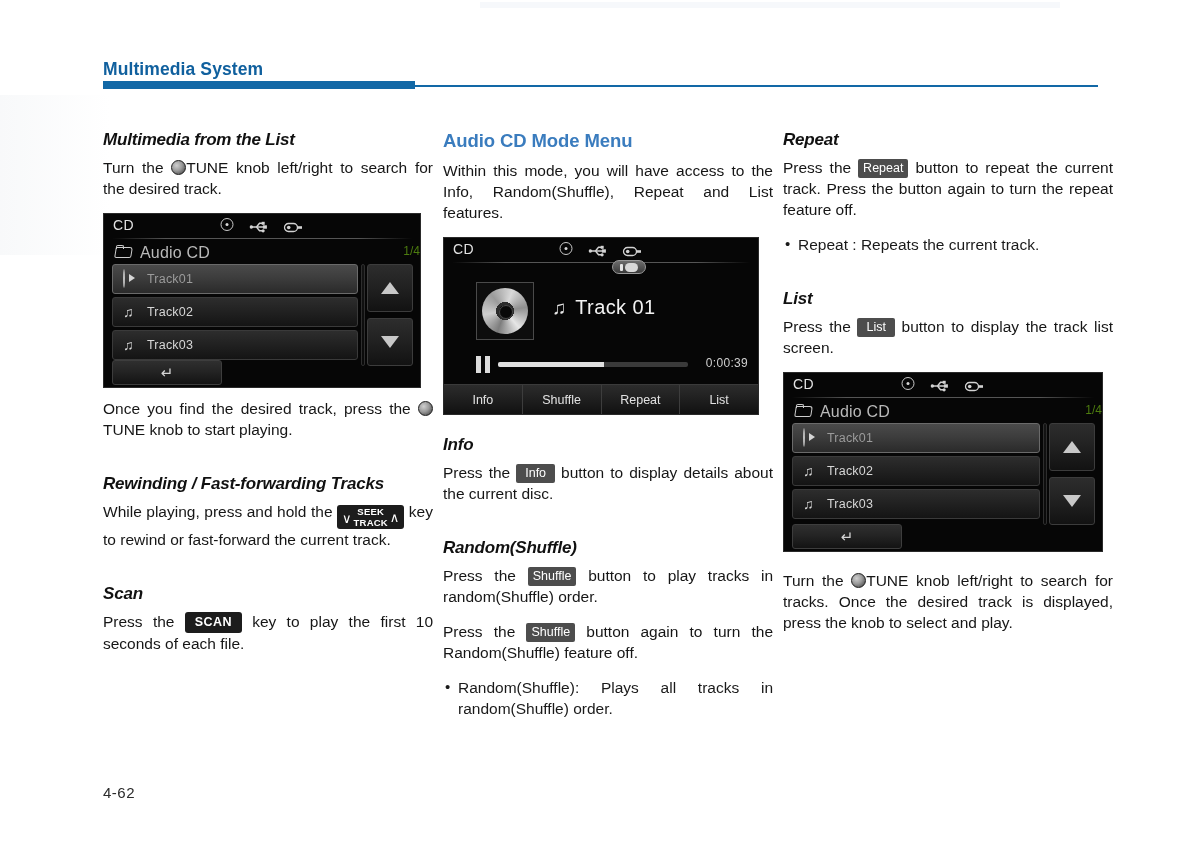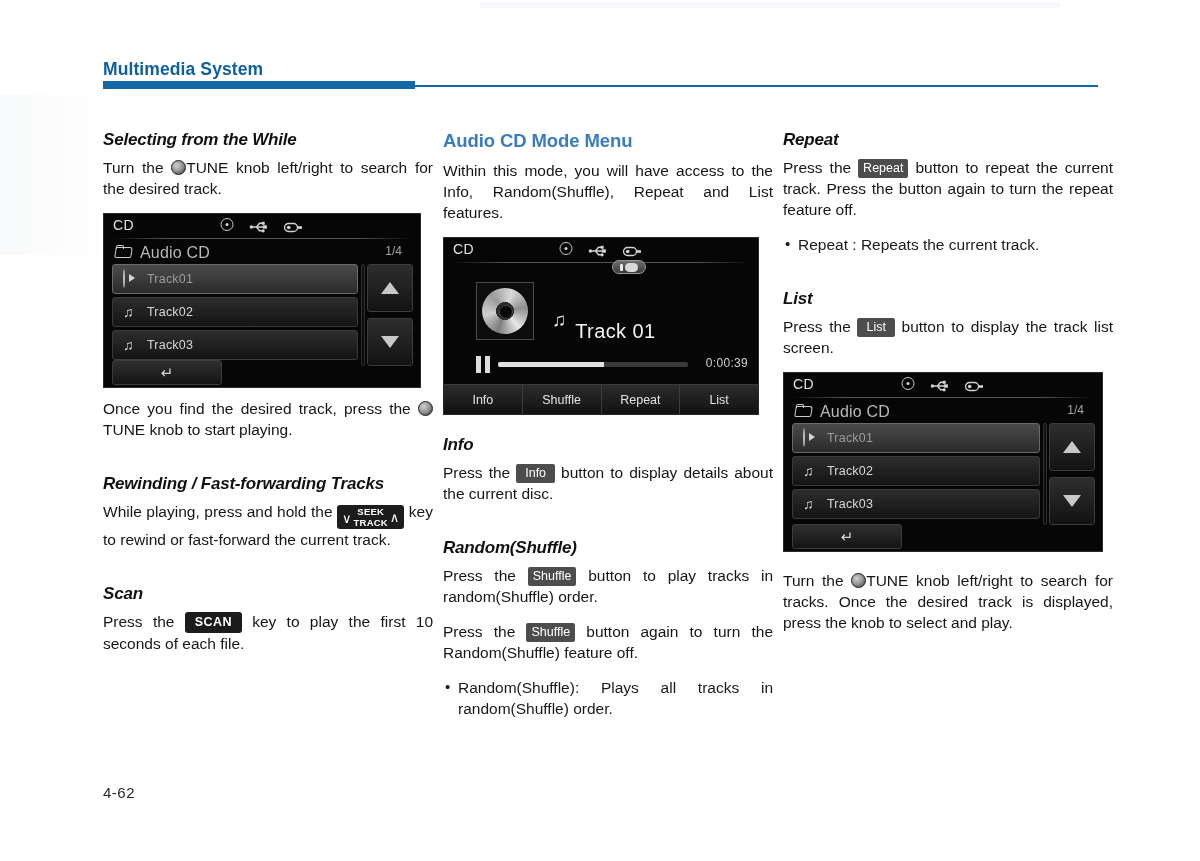--- a/index.html
+++ b/index.html
@@ -130,21 +130,21 @@
   .ico-aux { width:20px; height:11px; }
 
   
   .scr-crumb { position:relative; height:24px; }
   .scr-crumb .folder { position:absolute; left:11px; top:5px; }
   .scr-crumb .crumb-text {
     position:absolute; left:36px; top:4px; font-size:16px; color:#b9b9b9;
     letter-spacing:.2px;
   }
   .scr-crumb .pager {
-    position:absolute; right:18px; top:4px; font-size:12px; color:#a3a3a3;
+    position:absolute; right:0; top:4px; font-size:12px; color:#4d7c0f;
   }
 
   .folder-ico { width:16px; height:12px; position:relative; }
   .folder-ico::before {
     content:""; position:absolute; left:0; top:2px; width:15px; height:9px;
     border:1.3px solid #cdcdcd; border-radius:1px 3px 2px 2px;
     transform:skewX(-9deg);
   }
   .folder-ico::after {
     content:""; position:absolute; left:1px; top:0px; width:6px; height:3px;
@@ -234,21 +234,21 @@
   }
   .np-disc::after {
     content:""; position:absolute; left:50%; top:50%; width:12px; height:12px;
     margin:-6px 0 0 -6px; background:#090909; border-radius:50%; border:1px solid #4a4a4a;
   }
   .np-title {
     position:absolute; left:108px; top:58px;
     display:flex; align-items:center; gap:9px;
   }
   .np-title .np-note { font-size:19px; color:#e6e6e6; line-height:19px; }
-  .np-title .np-text { font-size:20px; color:#f2f2f2; letter-spacing:.4px;margin-top:24px; }
+  .np-title .np-text { font-size:20px; color:#f2f2f2; letter-spacing:.4px; }
 
   .np-pause { position:absolute; left:32px; top:118px; display:flex; gap:4px; }
   .np-pause span { width:5px; height:17px; background:#dcdcdc; }
   .np-prog {
     position:absolute; left:54px; top:124px; right:70px; height:5px;
     background:#3a3a3a; border-radius:2px; overflow:hidden;
   }
   .np-prog .fill { height:100%; background:#e0e0e0; }
   .np-time {
     position:absolute; right:10px; top:118px; font-size:12px; color:#cfcfcf;
@@ -279,21 +279,21 @@
 <div class="page-header">
   <div class="scan-smudge"></div>
   <div class="scan-smudge2"></div>
   <div class="hdr-title">Multimedia System</div>
   <div class="hdr-bar-thick"></div>
   <div class="hdr-bar-thin"></div>
 </div>
 
 <div class="col col-1">
 
-  <h2 class="section-title">Selecting from the While</h2>
+  <h2 class="section-title">Multimedia from the List</h2>
 
   <p class="body"><span>Turn the </span><span class="tune-knob"></span><span>TUNE knob left/right to search for the desired track.</span></p>
 
   <div class="screen scr-list">
     <div class="scr-topbar">
       <div class="cd-label">CD</div>
       <div class="icons">
         <span class="ico ico-disc"></span>
         <span class="ico ico-usb">
           <svg width="18" height="12" viewBox="0 0 18 12">

